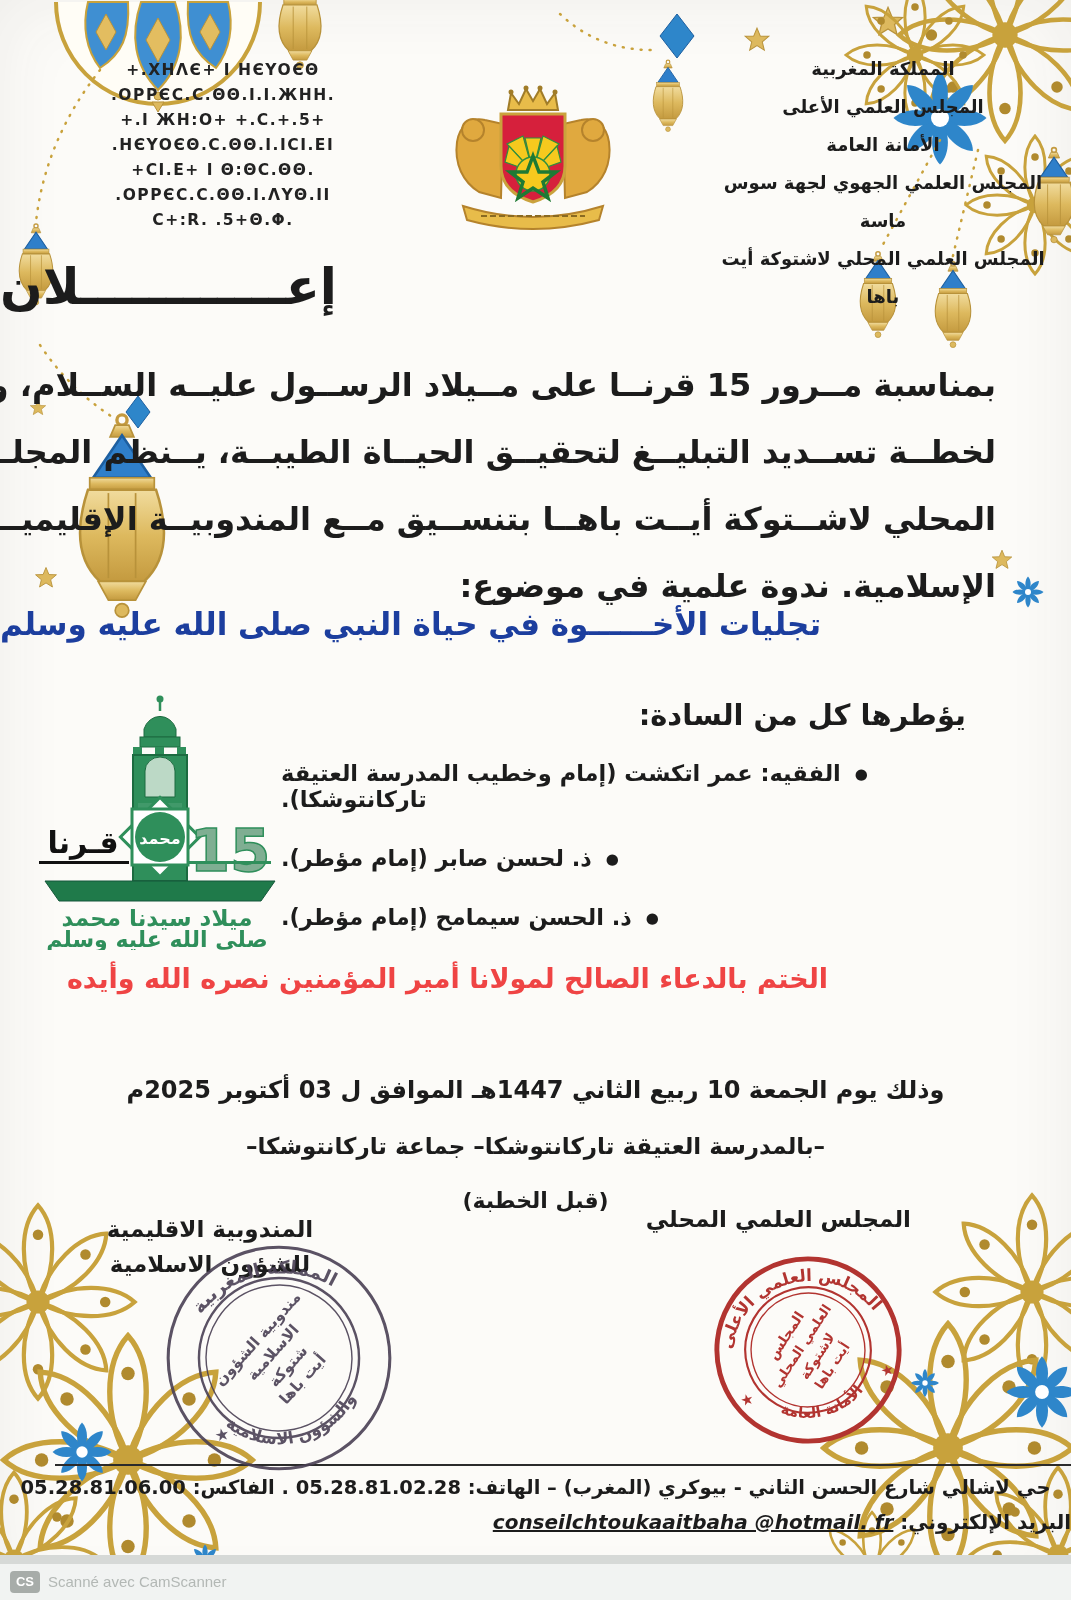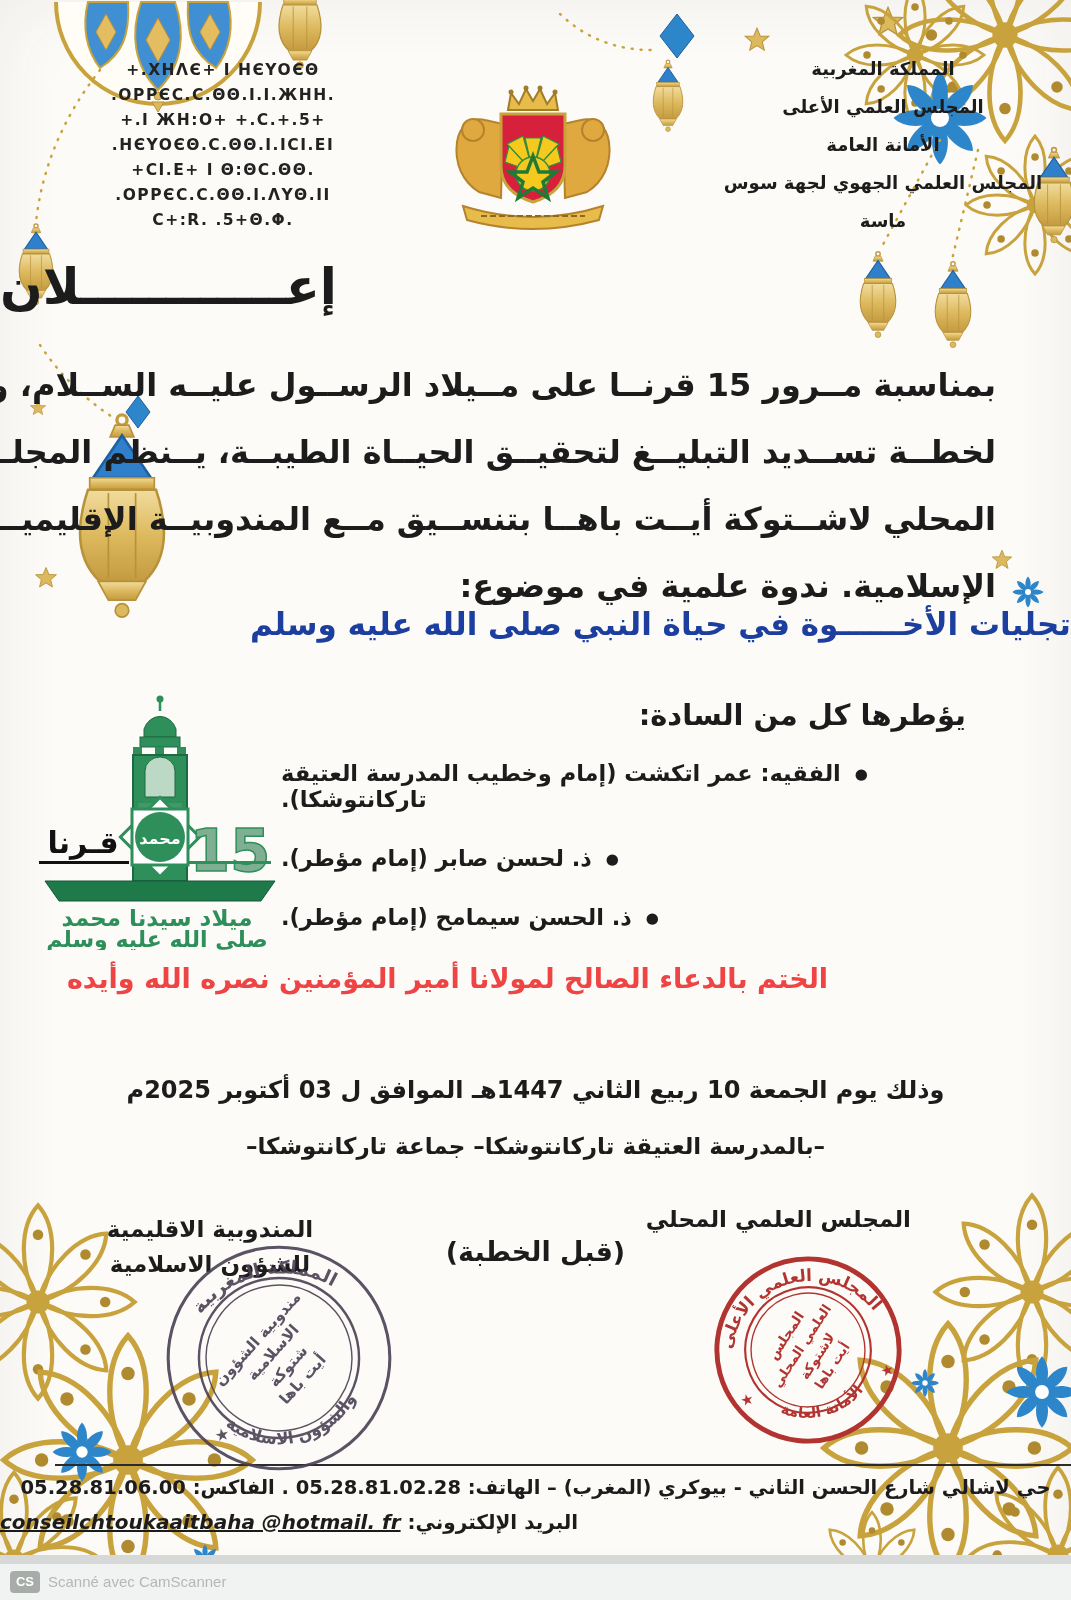--- a/index.html
+++ b/index.html
@@ -17,37 +17,37 @@
     font-size:15.5px;line-height:25px;letter-spacing:1.5px;color:#222;}
   .hdr-right{right:18px;top:50px;width:340px;text-align:center;
     font-size:18px;line-height:38px;}
   .coa{position:absolute;left:423px;top:80px;z-index:2;}
   
   .main-title{left:0;top:258px;width:100%;text-align:left;font-size:50px;letter-spacing:1px;}
   
   .intro{left:75px;top:352px;width:921px;font-size:32px;}
   .intro .ln{line-height:67px;text-align:right;white-space:nowrap;}
   
-  .seminar{left:0;top:606px;width:100%;text-align:right;font-size:31px;color:#1c3e9e;}
+  .seminar{left:0;top:606px;width:100%;text-align:left;font-size:31px;color:#1c3e9e;}
   .organizers-h{right:105px;top:698px;font-size:29px;}
   .bullets{right:130px;top:760px;width:660px;font-size:22.5px;}
   .bullets .it{margin-bottom:33px;text-align:left;}
   .bullets .dot{font-size:15px;vertical-align:2px;margin-left:14px;}
   .closing{left:40px;top:963px;width:815px;text-align:center;font-size:27px;color:#ef4444;}
   .date-line{left:0;top:1076px;width:100%;text-align:center;font-size:24px;}
   .venue-line{left:0;top:1133px;width:100%;text-align:center;font-size:23px;}
-  .note-line{left:0;top:1188px;width:100%;text-align:center;font-size:27px;margin-top:48px;}
+  .note-line{left:0;top:1188px;width:100%;text-align:center;font-size:22px;}
   .sig-right{right:160px;top:1206px;font-size:23px;}
   .sig-left{left:100px;top:1212px;width:220px;text-align:center;font-size:23px;line-height:35px;}
   .stamp{position:absolute;z-index:3;}
   .stamp-red{left:710px;top:1252px;transform:rotate(-15deg);}
   .stamp-black{left:158px;top:1240px;transform:rotate(-12deg);opacity:.9;}
   .rule{position:absolute;z-index:2;left:55px;top:1464px;width:1016px;border-top:2.5px solid #2b2b2b;}
   .footer1{left:0;top:1476px;width:100%;text-align:center;font-size:19.5px;}
-  .footer2{left:0;top:1510px;width:100%;text-align:left;font-size:20px;}
+  .footer2{left:0;top:1510px;width:100%;text-align:right;font-size:20px;}
   .footer2 .email{font-style:italic;text-decoration:underline;direction:ltr;unicode-bidi:embed;display:inline-block;}
   
   .cam{position:absolute;z-index:4;left:0;bottom:0;width:100%;height:45px;background:#f1f3f2;
     font-family:"Liberation Sans",sans-serif;}
   .cam::before{content:"";position:absolute;left:0;top:0;width:100%;height:9px;background:#d6d9d7;}
   .cs-badge{position:absolute;left:10px;top:16px;width:30px;height:22px;background:#a7aca9;
     border-radius:4px;color:#fff;font-size:13px;font-weight:bold;text-align:center;line-height:22px;}
   .cam-credit{position:absolute;left:48px;top:18px;color:#b3b8b5;font-size:15px;}
   svg text{font-family:"DejaVu Sans",sans-serif;}
 </style>
@@ -178,20 +178,21 @@
     <div>+CI.E+ I Θ:ΘC.ΘΘ.</div>
     <div>.OΡΡЄC.C.ΘΘ.I.ΛYΘ.II</div>
     <div>C+:R. .5+Θ.Φ.</div>
   </div>
 
   <div class="txt hdr-right rtl">
     <div>المملكة المغربية</div>
     <div>المجلس العلمي الأعلى</div>
     <div>الأمانة العامة</div>
     <div>المجلس العلمي الجهوي لجهة سوس ماسة</div>
+    <div>المجلس العلمي المحلي لاشتوكة أيت باها</div>
   </div>
 
   <svg class="coa" width="220" height="160" viewBox="0 0 220 160">
     <path d="M85,30 L88,13 L96,24 L103,9 L110,21 L117,9 L124,24 L132,13 L135,30 Z" fill="#e8bc4a" stroke="#a07c28" stroke-width="2"></path>
     <circle cx="88" cy="12" r="2.5" fill="#a07c28"></circle>
       <circle cx="103" cy="8" r="2.5" fill="#a07c28"></circle>
     <circle cx="117" cy="8" r="2.5" fill="#a07c28"></circle>
       <circle cx="132" cy="12" r="2.5" fill="#a07c28"></circle>
     <path d="M62,40 C46,36 36,48 34,62 C31,84 40,102 56,112 L78,118 L80,44 Z" fill="#e0a93f" stroke="#b5832c" stroke-width="2"></path>
     <circle cx="50" cy="50" r="11" fill="#e0a93f" stroke="#b5832c" stroke-width="2"></circle>

